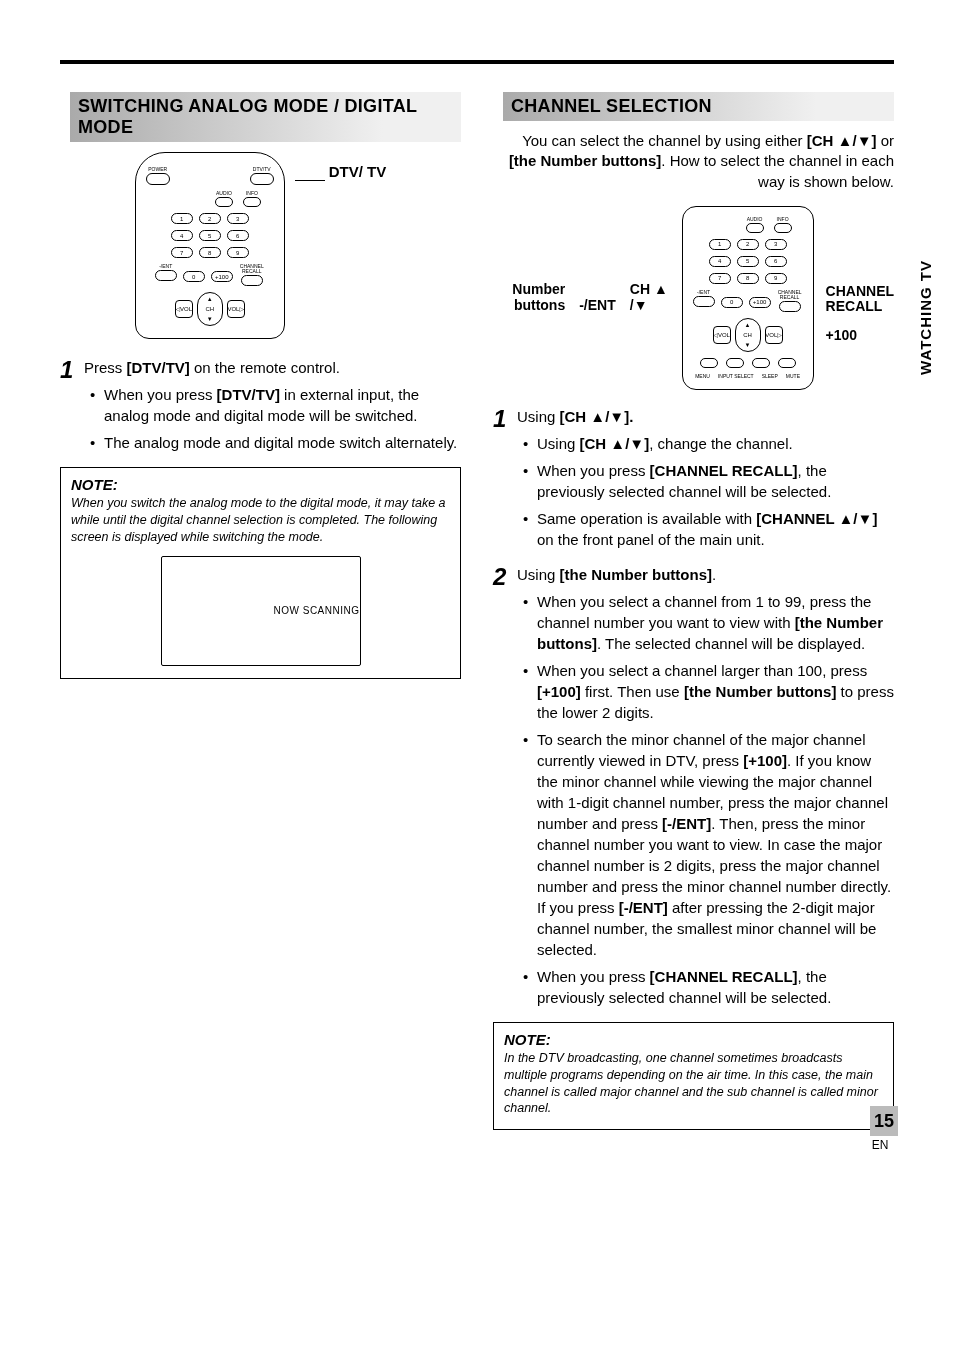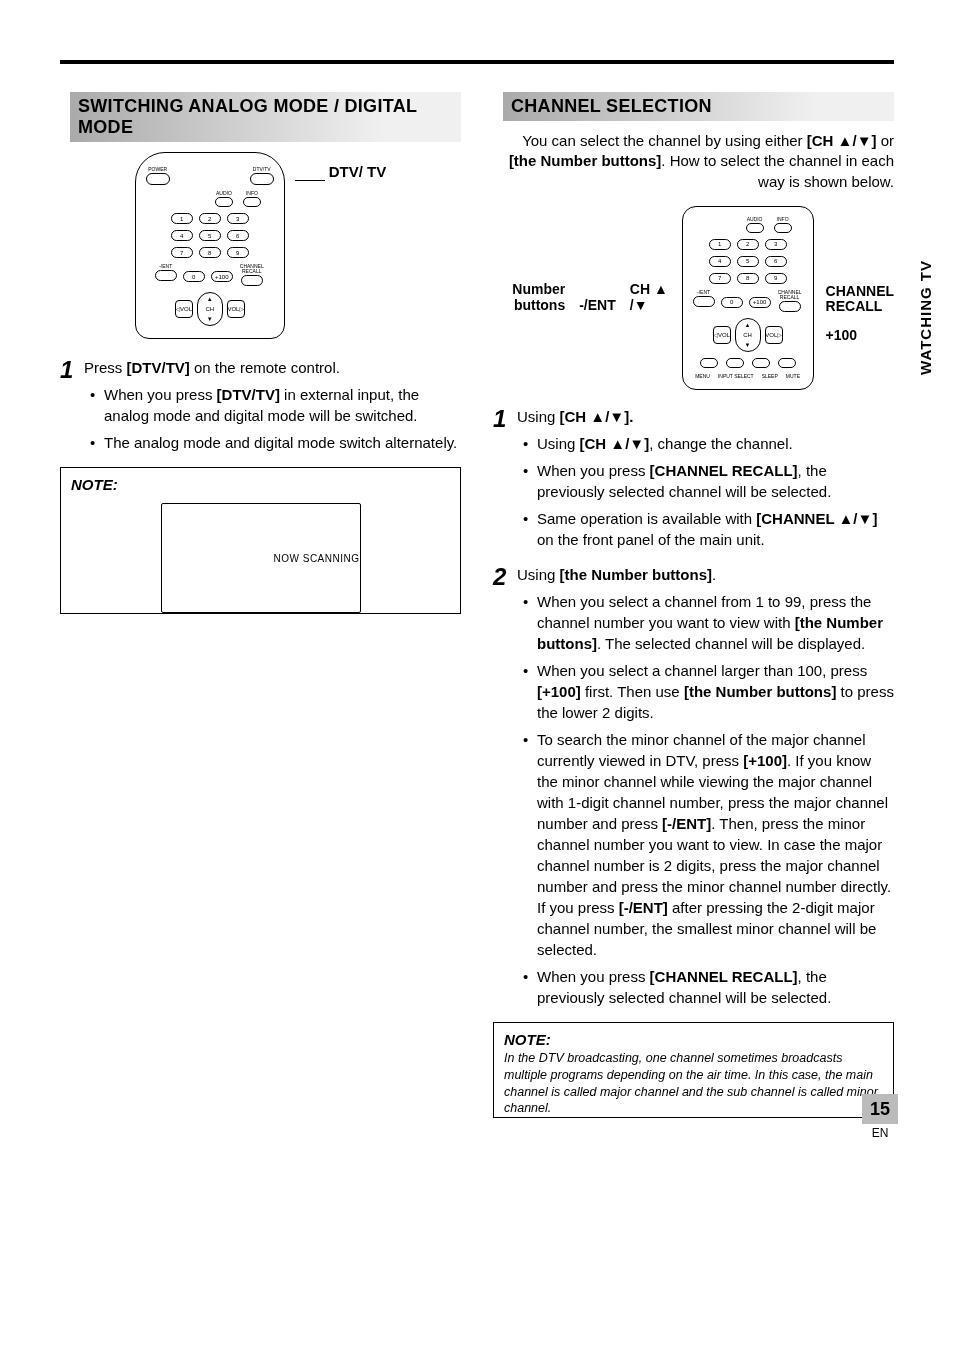--- a/index.html
+++ b/index.html
@@ -138,21 +138,21 @@
     font-size: 15px;
     line-height: 1.4;
   }
   ul.bullets > li::before {
     content: "•";
     position: absolute; left: 0; top: 0;
     font-size: 15px;
   }
   .note-box {
     border: 1px solid #000;
-    padding: 8px 10px 0 10px;
+    padding: 8px 10px 12px 10px;
     margin-top: 14px;
     font-size: 13px;
   }
   .note-title {
     font-style: italic;
     font-weight: bold;
     font-size: 15px;
     margin-bottom: 2px;
   }
   .note-text { font-style: italic; font-size: 12.5px; line-height: 1.35; }
@@ -169,21 +169,21 @@
     writing-mode: vertical-rl;
     transform: rotate(180deg);
     font-weight: bold;
     font-size: 15px;
     letter-spacing: 1px;
   }
   .page-num-box {
     position: absolute;
     right: 56px;
     bottom: 34px;
-    width: 36px; height: 30px;
+    width: 28px; height: 30px;
     background: #bbb;
     display:flex;align-items:center;justify-content:center;
     font-weight: bold; font-size: 18px;
   }
   .page-lang {
     position: absolute;
     right: 56px;
     bottom: 18px;
     font-size: 12px;
     width: 36px;
@@ -287,20 +287,21 @@
             <li>
               <span>When you press </span><span class="b">[DTV/TV]</span><span> in external input, the analog mode and digital mode will be switched.</span>
             </li>
             <li>The analog mode and digital mode switch alternately.</li>
           </ul>
         </li>
       </ol>
 
       <div class="note-box">
         <div class="note-title">NOTE:</div>
+        <div class="note-text">When you switch the analog mode to the digital mode, it may take a while until the digital channel selection is completed. The following screen is displayed while switching the mode.</div>
         <div class="scan-box">
           <span>NOW SCANNING</span>
         </div>
       </div>
     </div>
 
     <div class="col">
       <div class="section-header">
         <div class="section-bar"></div>
         <div class="section-strip">

